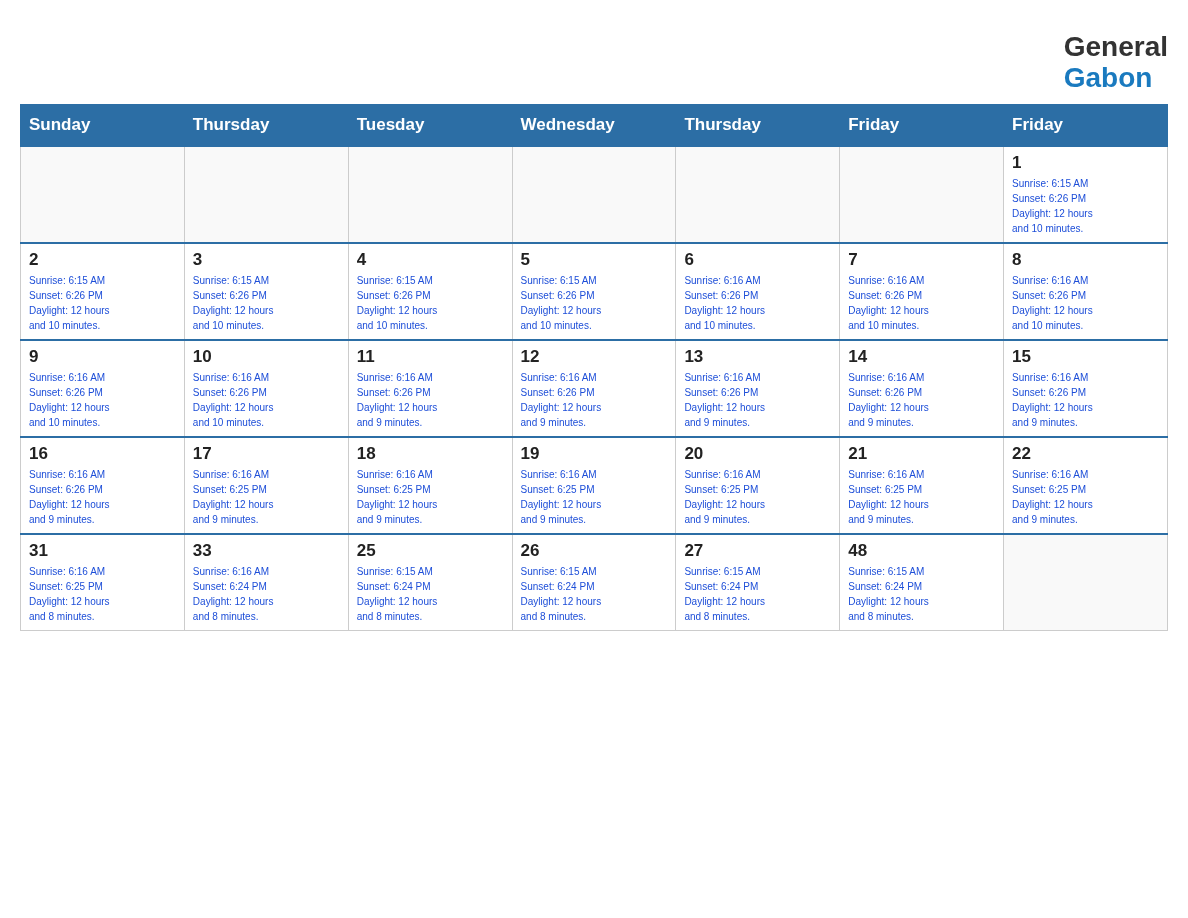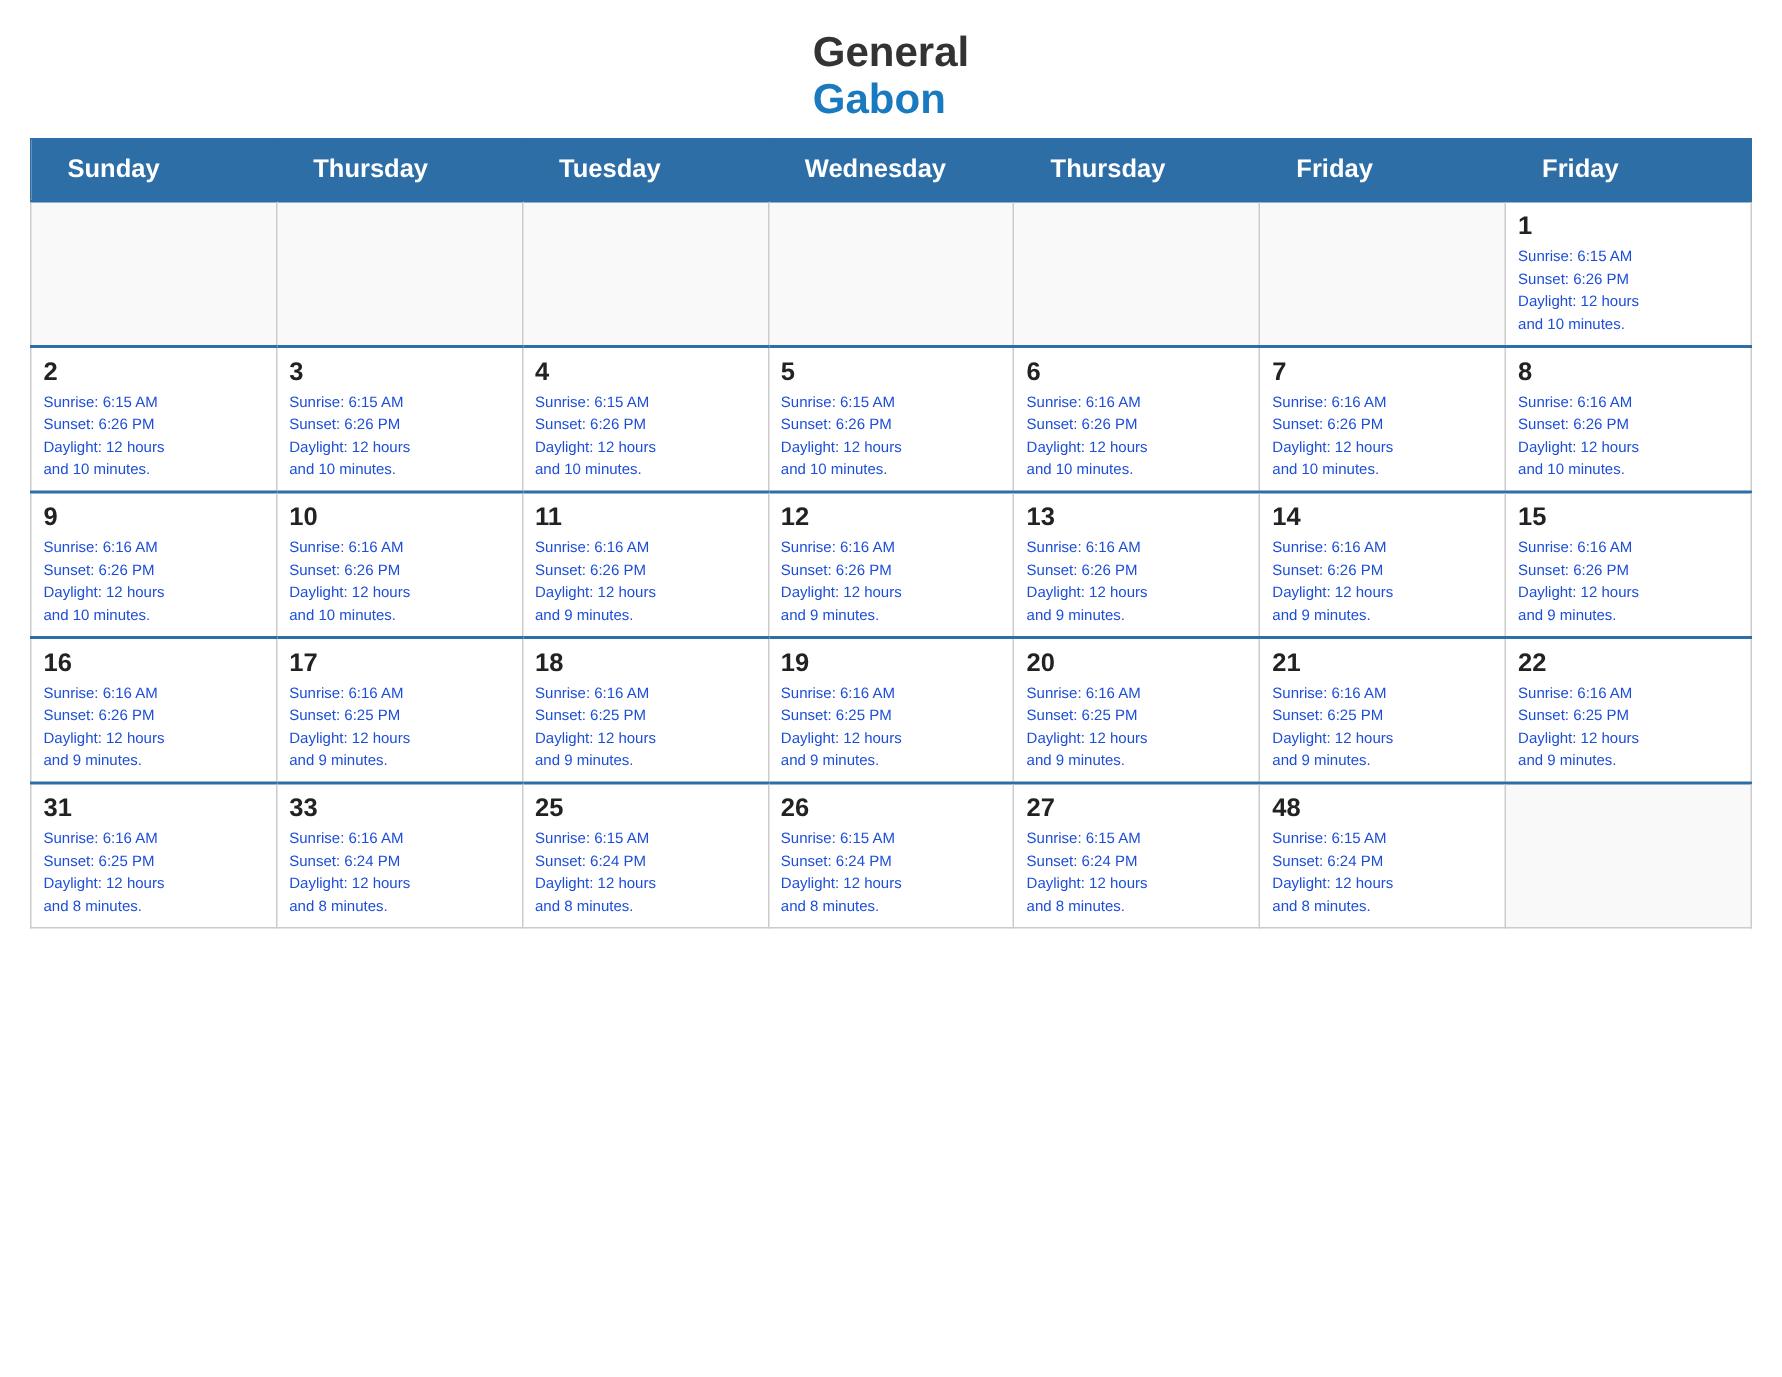--- a/index.html
+++ b/index.html
@@ -5,23 +5,24 @@
     * { box-sizing: border-box; margin: 0; padding: 0; }
     body {
       font-family: Arial, sans-serif;
       background: #fff;
       padding: 20px;
       width: 1188px;
       min-height: 918px;
     }
     .header {
       display: flex;
-      justify-content: center;
+      justify-content: flex-end;
       align-items: flex-start;
       margin-bottom: 10px;
+      margin-top: 12px;
     }
     .logo {
       display: flex;
       flex-direction: column;
       align-items: flex-start;
     }
     .title-block {
       text-align: right;
     }
     .month-title {
@@ -38,21 +39,21 @@
     .calendar {
       width: 100%;
       border-collapse: collapse;
       margin-top: 8px;
     }
     .calendar th {
       background-color: #2c6ea5;
       color: #fff;
       font-size: 17px;
       font-weight: bold;
-      padding: 10px 24px;
+      padding: 10px 8px;
       text-align: left;
       border: 1px solid #2c6ea5;
     }
     .calendar td {
       border: 1px solid #ccc;
       vertical-align: top;
       padding: 6px 8px;
       width: calc(100% / 7);
       min-height: 110px;
       font-size: 13px;

